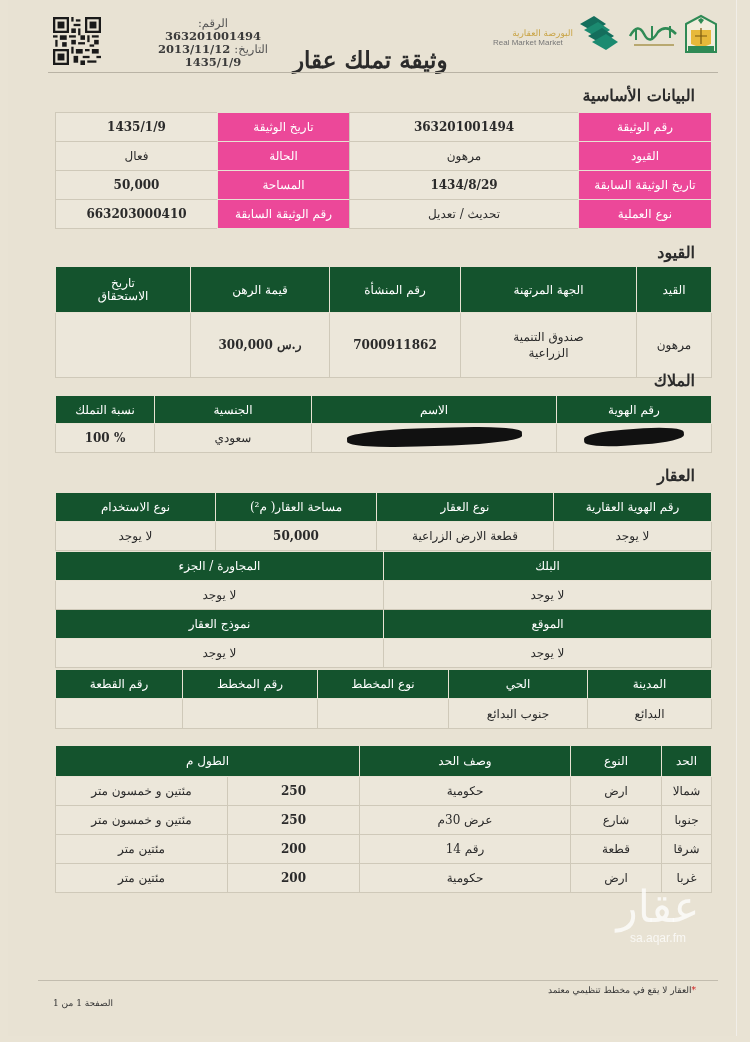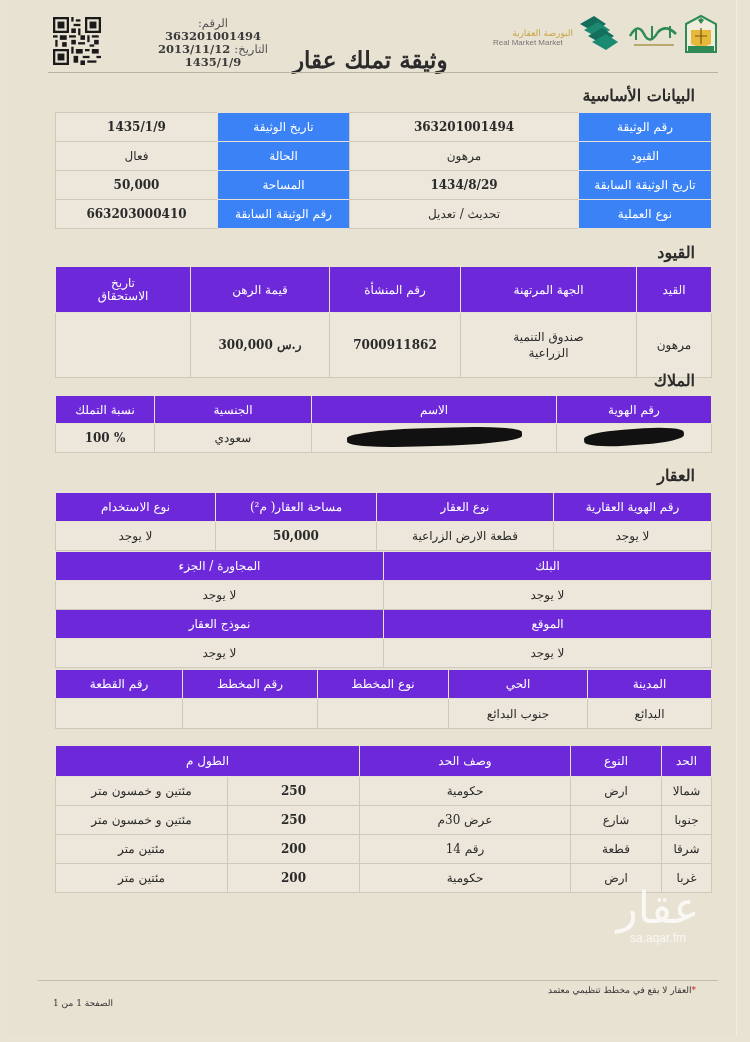--- a/index.html
+++ b/index.html
@@ -24,34 +24,34 @@
   .rem-logo .ar { font-size:9px; color:#c9a446; direction:rtl; text-align:right; }
   .rem-logo .en { font-size:8px; color:#777; font-family:"Liberation Sans", sans-serif; }
   .saudi-logo { position:absolute; left:568px; top:14px; width:44px; height:40px; }
   .moj-text { position:absolute; left:618px; top:18px; width:56px; height:32px; }
   .moj-emblem { position:absolute; left:675px; top:14px; width:36px; height:40px; }
   .hr { position:absolute; left:40px; width:670px; height:1px; background:#b9b3a5; }
 
   .section-title { position:absolute; right:41px; font-size:16px; font-weight:bold; color:#2b2b2b; direction:rtl;margin-left:8px; }
   table { border-collapse:collapse; position:absolute; direction:rtl; table-layout:fixed; }
   td, th { border:1px solid #cfc9b9; text-align:center; vertical-align:middle; font-size:12px; padding:0; }
-  th { background:#6d28d9; color:#fff; font-weight:normal; border-color:#e8e2d3; }
+  th { background:#14532d; color:#fff; font-weight:normal; border-color:#e8e2d3; }
   td { background:#ece7da; color:#2b2b2b; }
-  td.hdr { background:#3b82f6; color:#fff; border-color:#e8e2d3; }
+  td.hdr { background:#ec4899; color:#fff; border-color:#e8e2d3; }
   .num { font-weight:bold; }
   .redact { display:inline-block; background:#111; border-radius:40%; }
 
   .footer-line { position:absolute; left:30px; top:980px; width:680px; height:1px; background:#c2bcae; }
   .foot1 { position:absolute; right:40px; top:985px; font-size:9px; direction:rtl; color:#333; }
   .foot1 .star { color:#d02020; }
   .foot2 { position:absolute; right:40px; top:998px; font-size:9px; direction:rtl; color:#333; }
   .pageno { position:absolute; left:45px; top:998px; font-size:9px; direction:rtl; color:#333; }
 
   .watermark { position:absolute; left:590px; top:885px; width:120px; text-align:center; color:rgba(255,255,255,0.75); }
-  .watermark .big { font-size:44px; font-family:Liberation Sans, sans-serif; line-height:46px; }
+  .watermark .big { font-size:44px; font-family:Liberation Serif, serif; line-height:46px; }
   .watermark .small { font-size:12px; font-family:"Liberation Sans", sans-serif; }
 </style>
 </head>
 <body>
 
 <div class="page">
 
   <svg class="qr" viewBox="0 0 21 21">
     <rect width="21" height="21" fill="#e8e2d3"></rect>
     <g fill="#1a1a1a">

